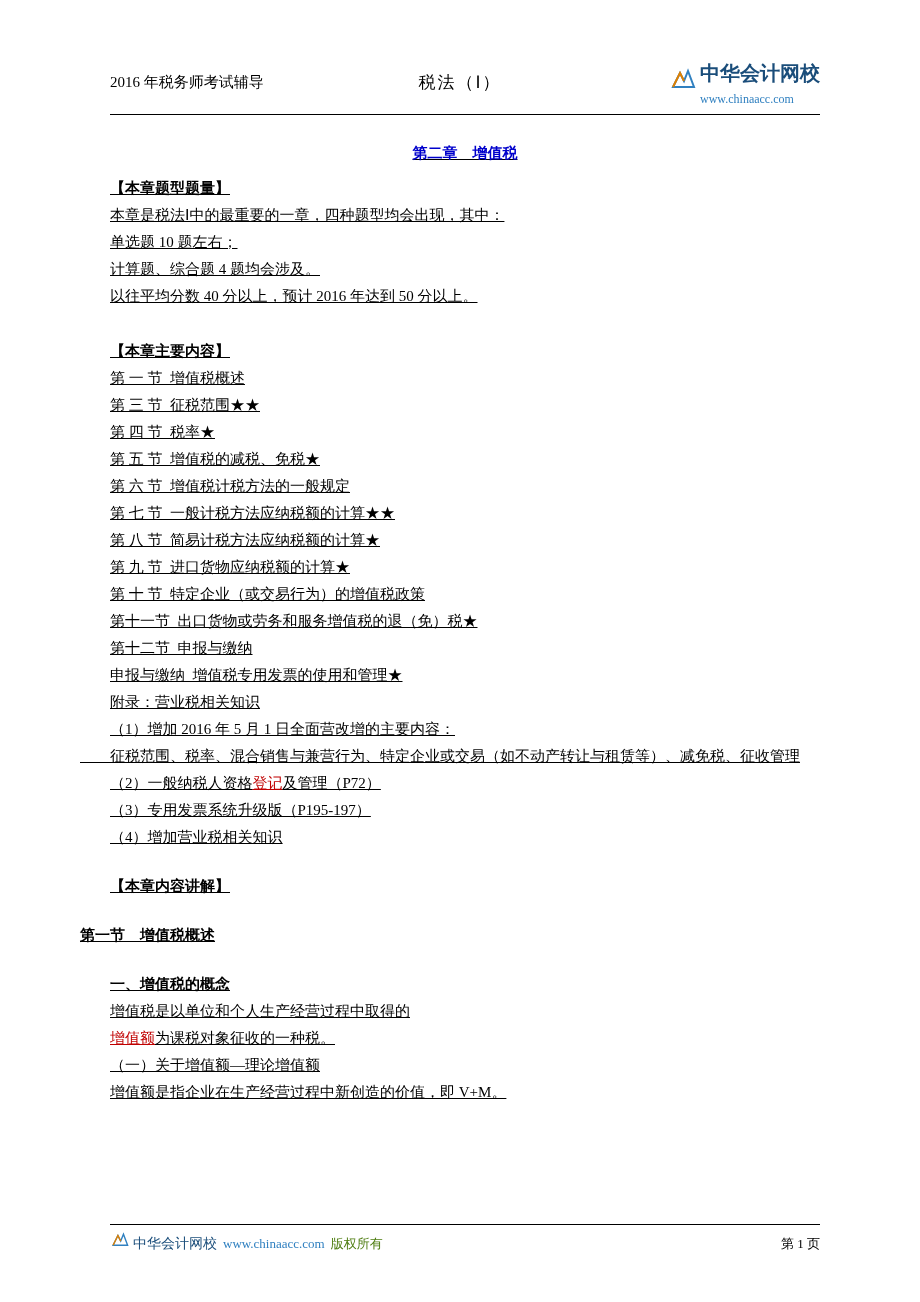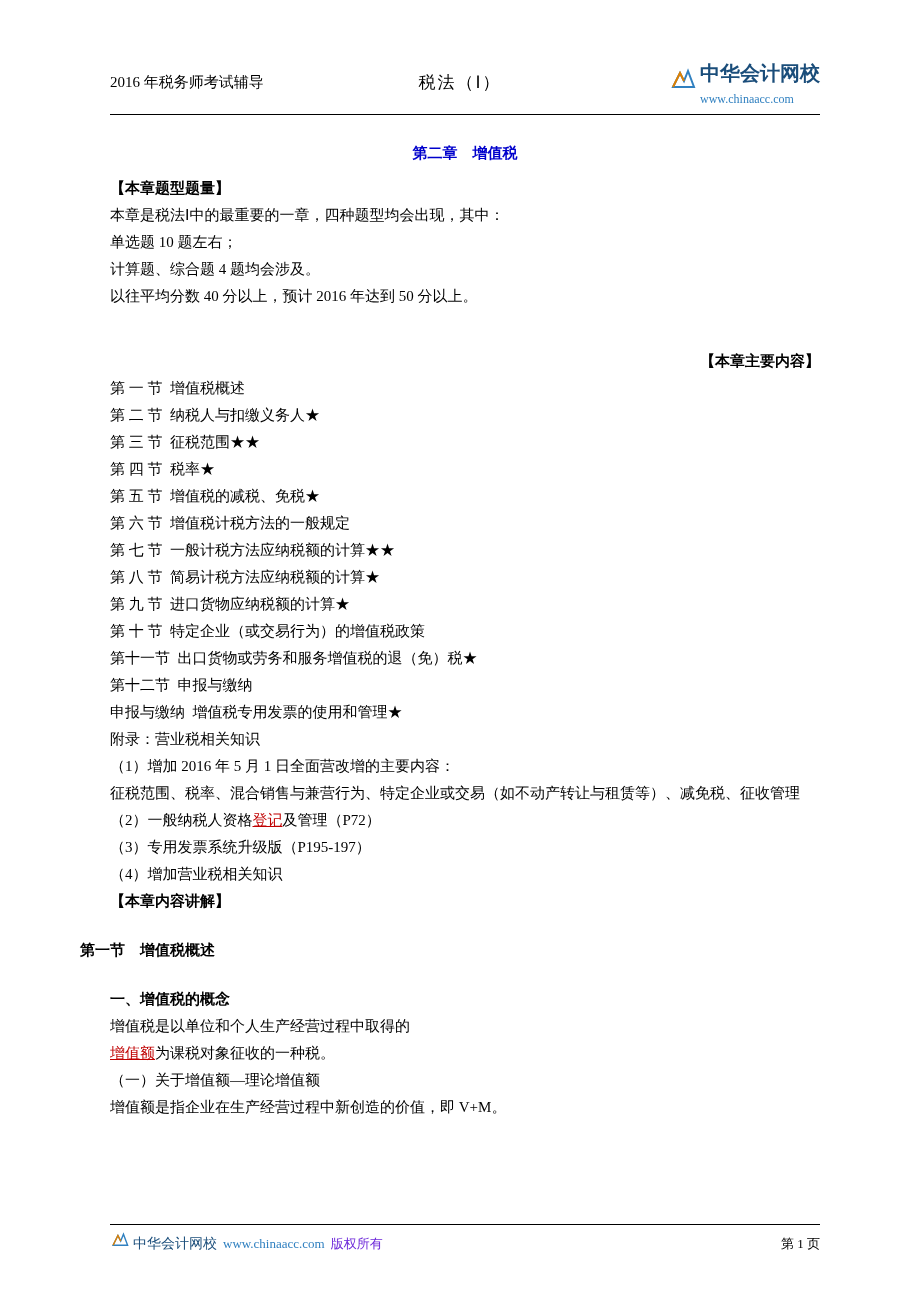--- a/index.html
+++ b/index.html
@@ -55,52 +55,53 @@
       color: #3080c0;
       display: block;
       margin-top: -2px;
     }
     .header-line {
       margin: 3px 100px 0 110px;
       border-top: 1.5px solid #000;
     }
     .content {
       padding: 25px 100px 0 110px;
+      text-decoration: underline;
     }
     .chapter-title {
       text-align: center;
       color: #0000cc;
       font-weight: bold;
       font-size: 15px;
       margin-bottom: 8px;
     }
     .section-header {
       font-weight: bold;
       margin-top: 0;
     }
     .section-header-2 {
       font-weight: bold;
-      margin-top: 38px;
-      text-align: right;
+      margin-top: 28px;
     }
     .sections-list {
       margin-top: 0;
     }
     .sections-list div {
       white-space: pre;
     }
     .red-underline {
       color: #c00000;
       text-decoration: underline;
     }
     .appendix {
       margin-top: 0;
     }
     .explanation-header {
       font-weight: bold;
+      margin-top: 22px;
     }
     .node1-header {
       font-weight: bold;
       margin-top: 22px;
       margin-left: -30px;
     }
     .concept-header {
       font-weight: bold;
       margin-top: 22px;
     }
@@ -123,21 +124,21 @@
       font-family: "SimHei", "黑体", sans-serif;
       font-size: 14px;
       color: #1a4d7a;
       margin-right: 6px;
     }
     .footer-url {
       color: #3080c0;
       font-size: 13px;
     }
     .footer-copy {
-      color: #6d28d9;
+      color: #4d7c0f;
       font-size: 13px;
       margin-left: 6px;
     }
     .footer-page {
       font-size: 13px;
     }
     .small-logo-icon {
       display: inline-block;
       margin-right: 3px;
       vertical-align: middle;
@@ -169,21 +170,20 @@
 
   <div class="section-header">【本章题型题量】</div>
   <div>本章是税法Ⅰ中的最重要的一章，四种题型均会出现，其中：</div>
   <div>单选题 10 题左右；</div>
   <div>计算题、综合题 4 题均会涉及。</div>
   <div>以往平均分数 40 分以上，预计 2016 年达到 50 分以上。</div>
 
   <div class="section-header-2">【本章主要内容】</div>
   <div class="sections-list">
     <div>第 一 节  增值税概述</div>
-    <div>第 二 节  纳税人与扣缴义务人★</div>
     <div>第 三 节  征税范围★★</div>
     <div>第 四 节  税率★</div>
     <div>第 五 节  增值税的减税、免税★</div>
     <div>第 六 节  增值税计税方法的一般规定</div>
     <div>第 七 节  一般计税方法应纳税额的计算★★</div>
     <div>第 八 节  简易计税方法应纳税额的计算★</div>
     <div>第 九 节  进口货物应纳税额的计算★</div>
     <div>第 十 节  特定企业（或交易行为）的增值税政策</div>
     <div>第十一节  出口货物或劳务和服务增值税的退（免）税★</div>
     <div>第十二节  申报与缴纳</div>

